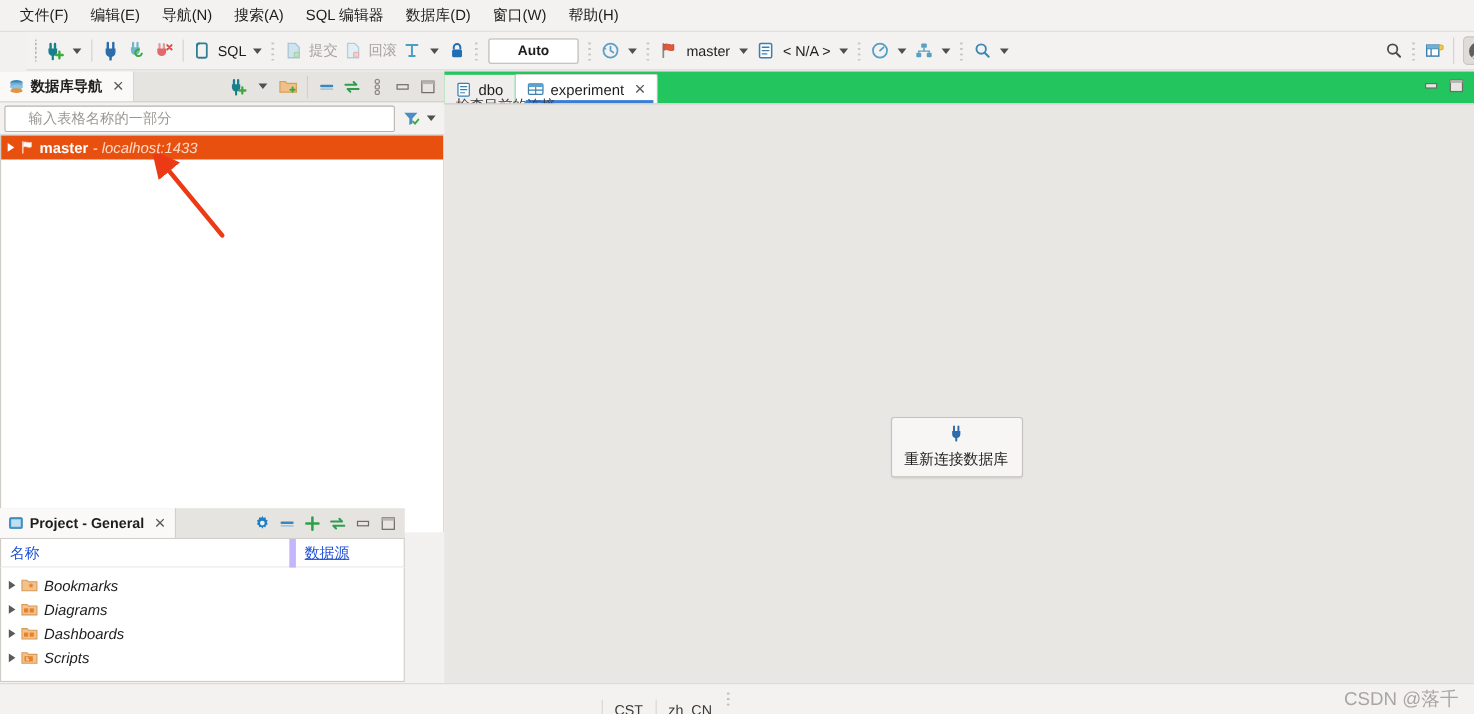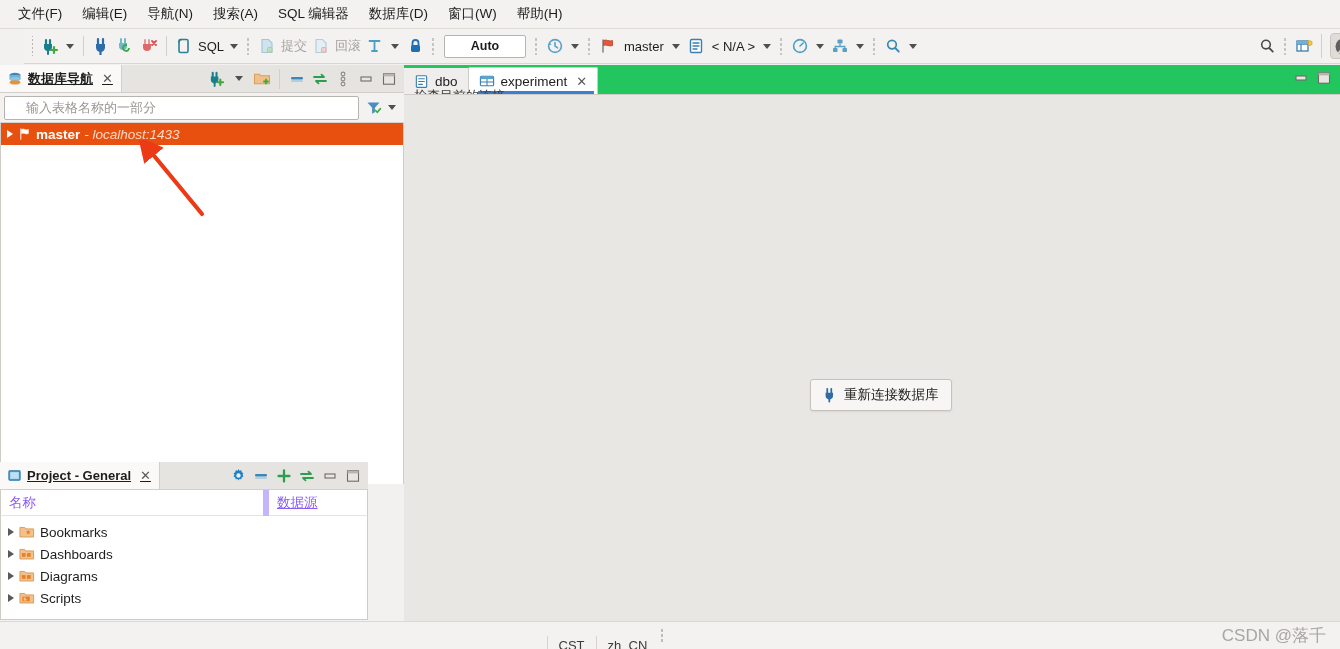--- a/index.html
+++ b/index.html
@@ -86,21 +86,21 @@
     position: absolute; left: 0; top: 65px; width: 404px; height: 556px;
   }
   .panel-tabstrip {
     position: relative; height: 28px; background: #e6e4e1;
     border-bottom: 1px solid #d2cfcb;
     display: flex; align-items: stretch;
   }
   .panel-tab {
     background: #faf9f8; border-right: 1px solid #d2cfcb;
     display: flex; align-items: center; gap: 5px;
-    padding: 0 8px 0 7px; font-size: 13px; font-weight: bold; color: #1d1d1d; text-decoration: underline;
+    padding: 0 8px 0 7px; font-size: 13px; font-weight: bold; color: #1d1d1d;
   }
   .panel-tab .tab-x {
     font-size: 13px; color: #5a5a5a; margin-left: 4px; font-weight: normal;
   }
   .panel-toolstrip {
     flex: 1 1 auto; display: flex; align-items: center; justify-content: flex-end;
     padding-right: 4px; gap: 1px;
   }
   .pt-btn {
     width: 22px; height: 22px; display: flex; align-items: center;
@@ -143,33 +143,33 @@
     position: absolute; left: 0; top: 462px; width: 368px; height: 159px;
   }
   .proj-header {
     height: 28px; background: #e6e4e1; border-bottom: 1px solid #d2cfcb;
     display: flex; align-items: stretch;
   }
   .proj-cols {
     height: 26px; background: #ffffff; display: flex; align-items: center;
     border-left: 1px solid #cfccc8; border-right: 1px solid #cfccc8;
     border-bottom: 1px solid #e6e4e1;
-    font-size: 13.5px; color: #8b5cf6;
+    font-size: 13.5px; color: #1d4ed8;
   }
   .proj-col-1 { width: 262px; padding-left: 8px; }
   .proj-col-2 { padding-left: 8px; border-left: 6px solid #c4b5fd; height: 26px; display: flex; align-items: center; flex: 1 1 auto; text-decoration: underline; }
   .proj-tree {
     background: #ffffff; height: 104px;
     border-left: 1px solid #cfccc8; border-right: 1px solid #cfccc8;
     border-bottom: 1px solid #cfccc8;
     padding-top: 5px;
   }
   .proj-row {
     height: 22px; display: flex; align-items: center; gap: 5px;
-    padding-left: 7px; font-size: 13.5px; color: #1d1d1d;
+    padding-left: 7px; font-size: 13.5px; color: #1d1d1d; font-style: italic;
   }
 
   
   .editor-area {
     position: absolute; left: 404px; top: 65px; width: 936px; height: 556px;
     background: #f3f2f1;
   }
   .editor-tabstrip {
     position: relative; height: 29px; background: #22c55e;
     display: flex; align-items: flex-end;
@@ -200,20 +200,21 @@
     position: absolute; left: 0; top: 29px; width: 936px; height: 527px;
     background: #e9e7e4;
     border-top: 1px solid #cfccc8;
   }
   .reconnect-btn {
     position: absolute; left: 406px; top: 284px;
     background: #f7f6f5; border: 1px solid #c5c2be; border-radius: 3px;
     display: flex; align-items: center; gap: 7px;
     padding: 6px 12px 6px 11px; font-size: 13.5px; color: #1d1d1d;
     box-shadow: 0 1px 2px rgba(0,0,0,0.07);
+    flex-direction: column;
   }
 
   
   .statusbar {
     position: absolute; left: 0; top: 621px; width: 1340px; height: 28px;
     background: #f3f2f1; border-top: 1px solid #dcd9d5;
     display: flex; align-items: center;
   }
   .sb-left { flex: 1 1 auto; }
   .sb-cell {
@@ -652,32 +653,32 @@
       </div>
       <div class="proj-row">
         <span class="tri"></span>
         <span>
           <svg width="16" height="14" viewBox="0 0 17 14">
             <path d="M1 2.2h5l1.3 1.5h8.2v8.6H1z" fill="#f3c18c" stroke="#d79a55" stroke-width="1"></path>
             <rect x="3" y="6" width="4" height="4" fill="#e8802a"></rect>
             <rect x="8.5" y="6" width="4" height="4" fill="#e8802a"></rect>
           </svg>
         </span>
-        <span>Dashboards</span>
+        <span>Diagrams</span>
       </div>
       <div class="proj-row">
         <span class="tri"></span>
         <span>
           <svg width="16" height="14" viewBox="0 0 17 14">
             <path d="M1 2.2h5l1.3 1.5h8.2v8.6H1z" fill="#f3c18c" stroke="#d79a55" stroke-width="1"></path>
             <rect x="3" y="6" width="4" height="4" fill="#e8802a"></rect>
             <rect x="8.5" y="6" width="4" height="4" fill="#e8802a"></rect>
           </svg>
         </span>
-        <span>Diagrams</span>
+        <span>Dashboards</span>
       </div>
       <div class="proj-row">
         <span class="tri"></span>
         <span>
           <svg width="16" height="14" viewBox="0 0 17 14">
             <path d="M1 2.2h5l1.3 1.5h8.2v8.6H1z" fill="#f3c18c" stroke="#d79a55" stroke-width="1"></path>
             <rect x="3.5" y="5.5" width="8" height="5" fill="#e8802a"></rect>
             <path d="M5 7.2h2M5 9h3" stroke="#fff" stroke-width="0.9"></path>
           </svg>
         </span>

